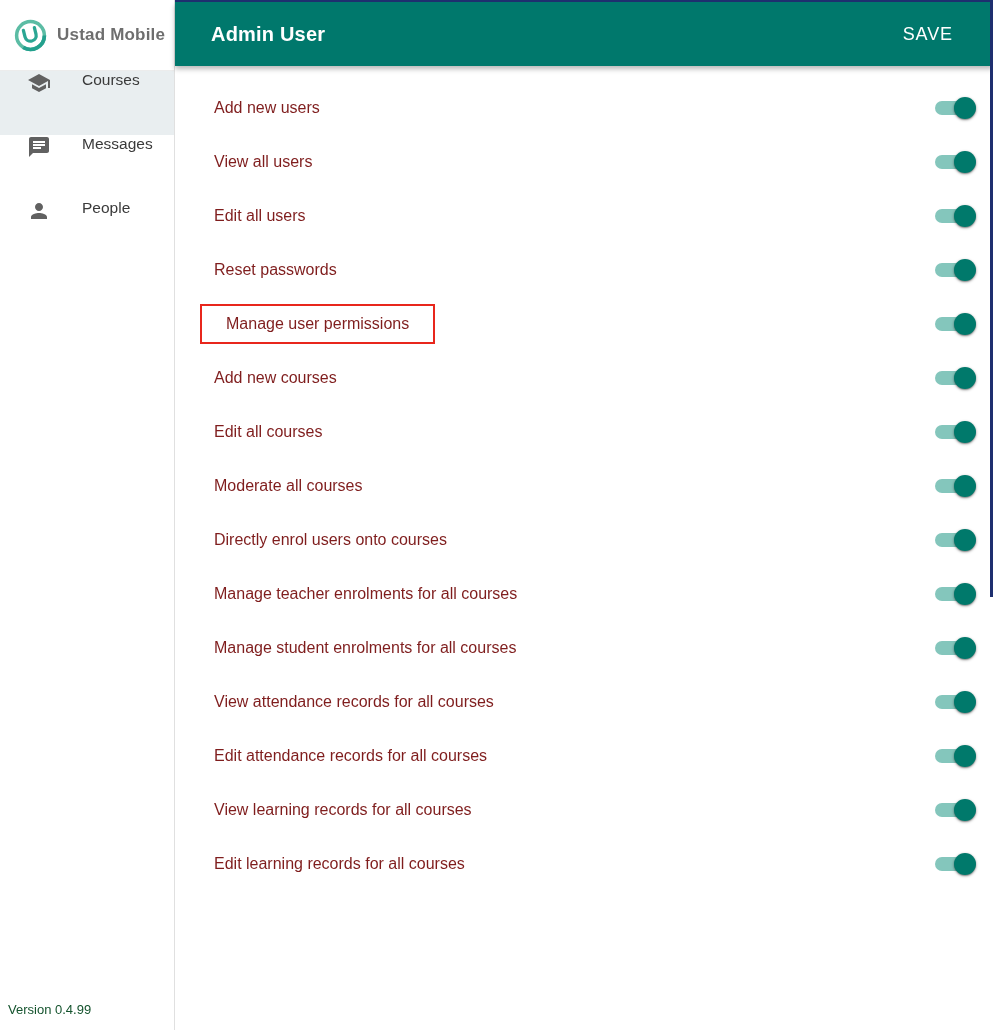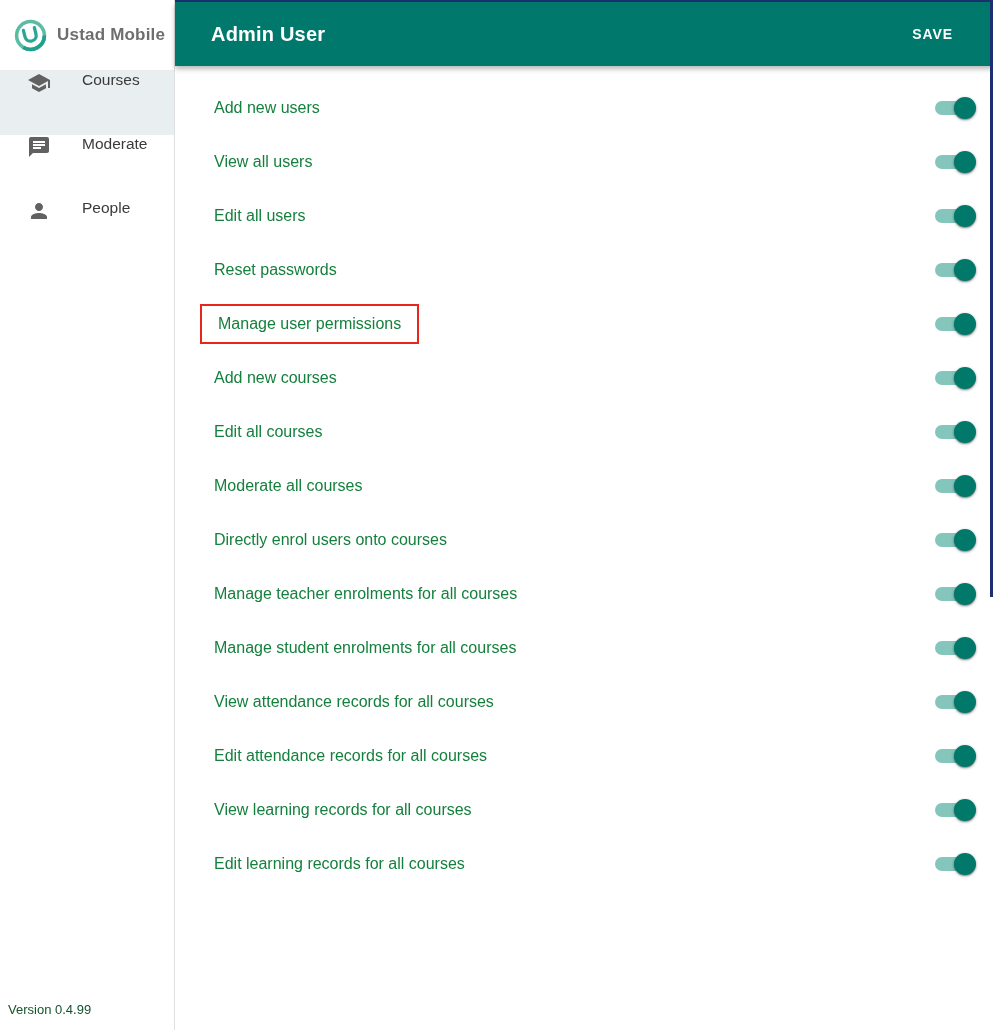--- a/index.html
+++ b/index.html
@@ -36,28 +36,28 @@
     background:var(--frame-navy); z-index:12; }
   .frame-right { position:absolute; right:0; top:0; width:3px; height:597px;
     background:var(--frame-navy); z-index:12; }
 
   .appbar { position:absolute; left:0; top:2px; width:818px; height:64px;
     background:var(--header-bg); display:flex; align-items:center;
     box-shadow:0 3px 5px rgba(0,0,0,0.28); z-index:10;padding-left:9px; }
   .appbar-title { margin-left:27px; color:#fff; font-size:20px; font-weight:600;
     letter-spacing:.2px; }
   .save-btn { position:absolute; right:40px; top:0; height:64px; display:flex;
-    align-items:center; color:#fff; font-size:14px; font-weight:700;
+    align-items:center; color:#fff; font-size:18px; font-weight:400;
     letter-spacing:.9px; cursor:pointer; background:none; border:none; }
 
   .perm-list { position:absolute; left:0; top:66px; width:818px; padding:15px 24px 0 39px; }
   .perm-row { height:54px; display:flex; align-items:center; }
-  .perm-label { font-size:16px; color:#15803d; white-space:nowrap; }
+  .perm-label { font-size:16px; color:#7f1d1d; white-space:nowrap; }
   .perm-row.highlighted .perm-label { border:2px solid var(--highlight-red);
-    padding:9px 16px; margin-left:-14px; }
+    padding:9px 24px; margin-left:-14px; }
 
   
   .switch { position:relative; width:34px; height:22px; margin-left:auto;
     flex:0 0 auto; cursor:pointer; }
   .switch .track { position:absolute; left:0; top:4px; width:34px; height:14px;
     border-radius:7px; background:var(--toggle-track); }
   .switch .thumb { position:absolute; right:-7px; top:0; width:22px; height:22px;
     border-radius:50%; background:var(--accent);
     box-shadow:0 1px 3px rgba(0,0,0,0.4), 0 1px 1px rgba(0,0,0,0.2); }
 </style>
@@ -81,21 +81,21 @@
               <path d="M5 13.18v4L12 21l7-3.82v-4L12 17l-7-3.82zM12 3 1 9l11 6 9-4.91V17h2V9L12 3z"></path>
             </svg></span>
     <span class="nav-label">Courses</span>
   </div>
 
 
   <div class="nav-item">
     <span class="nav-icon"><svg viewBox="0 0 24 24">
               <path d="M20 2H4c-1.1 0-1.99.9-1.99 2L2 22l4-4h14c1.1 0 2-.9 2-2V4c0-1.1-.9-2-2-2zM6 9h12v2H6V9zm8 5H6v-2h8v2zm4-6H6V6h12v2z"></path>
             </svg></span>
-    <span class="nav-label">Moderate</span>
+    <span class="nav-label">Messages</span>
   </div>
 
   <div class="nav-item">
     <span class="nav-icon"><svg viewBox="0 0 24 24">
               <path d="M12 12c2.21 0 4-1.79 4-4s-1.79-4-4-4-4 1.79-4 4 1.79 4 4 4zm0 2c-2.67 0-8 1.34-8 4v2h16v-2c0-2.66-5.33-4-8-4z"></path>
             </svg></span>
     <span class="nav-label">People</span>
   </div>
 </div>
     <div class="version">Version 0.4.99</div>

